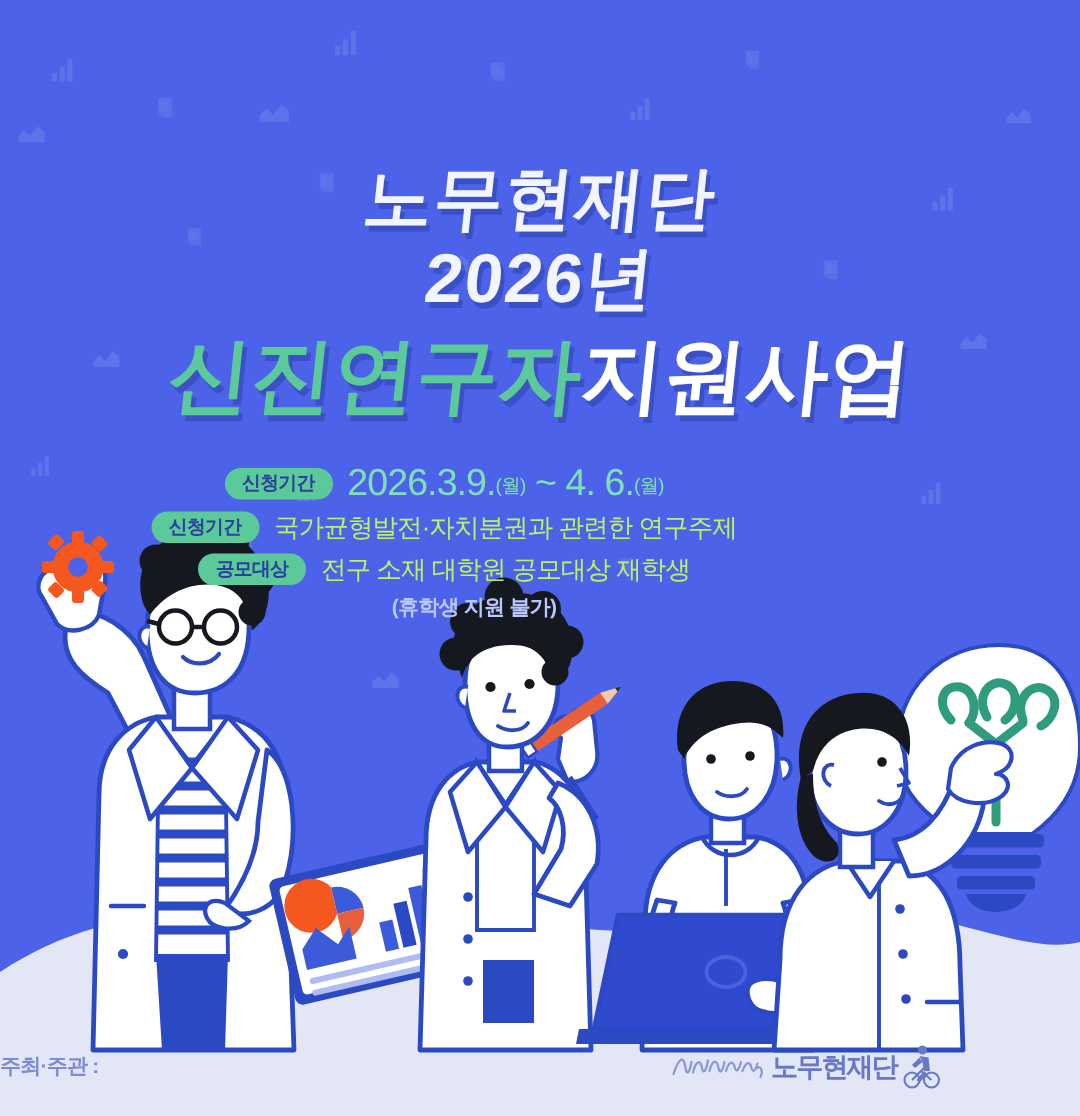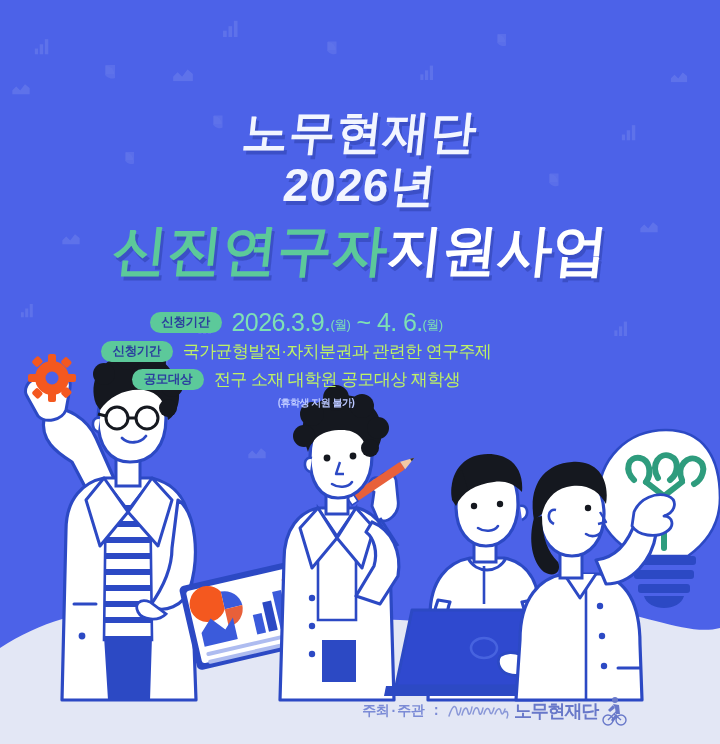--- a/index.html
+++ b/index.html
@@ -124,21 +124,21 @@
     font-size: 13px;
     vertical-align: 2px;
   }
   .value-text {
     color: #bef264;
     font-size: 17px;
   }
   .subnote {
     text-align: center;
     color: #b9c6ff;
-    font-size: 10px;
+    font-size: 14px;
     font-weight: 700;
     letter-spacing: -0.5px;
     margin-top: 1px;
     margin-left: 40px;
   }
 
   
   .illustration {
     position: absolute;
     left: 0;
@@ -151,24 +151,23 @@
   .illustration svg { display: block; }
 
   
   .footer {
     position: absolute;
     left: 0;
     bottom: 18px;
     width: 627px;
     display: flex;
     align-items: center;
-    justify-content: flex-end;
+    justify-content: space-between;
     gap: 7px;
     z-index: 8;
-    font-family: Liberation Mono, monospace;
   }
   .footer-label {
     color: #7b8bd6;
     font-size: 14px;
     font-weight: 800;
     letter-spacing: -0.5px;
   }
   .footer-logo {
     display: flex;
     align-items: center;

